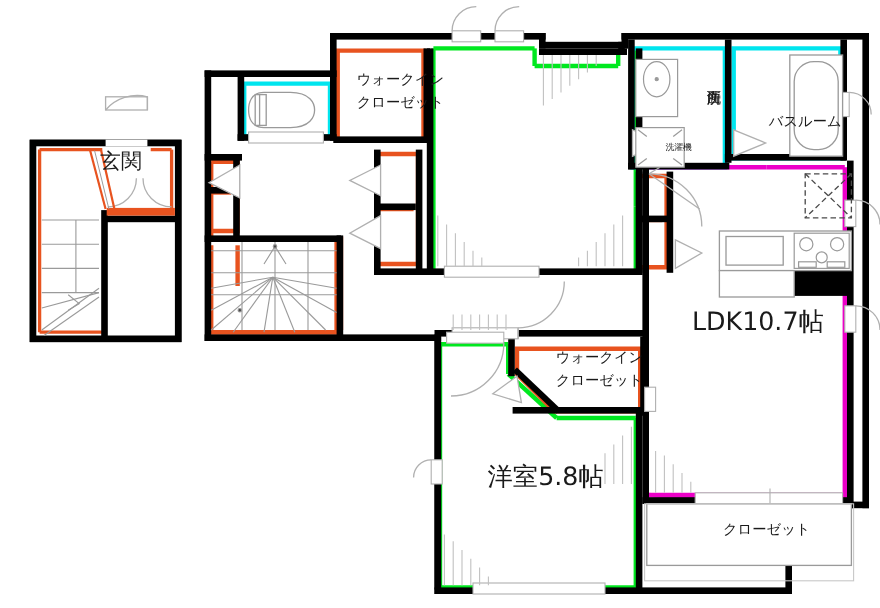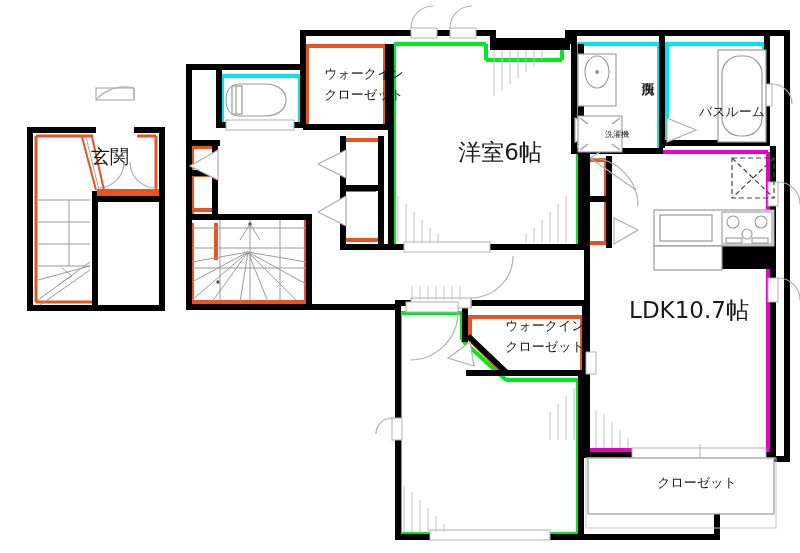--- a/index.html
+++ b/index.html
@@ -423,30 +423,30 @@
 
       <g>
         <rect x="588" y="458" width="186" height="56" fill="#ffffff" stroke="#9a9a9a" stroke-width="1.2"></rect>
         <rect x="586" y="458" width="190" height="70" fill="none" stroke="#c8c8c8" stroke-width="1"></rect>
       </g>
 
     </g>
 
   </svg>
 
-  <div class="room-label lbl-mid" style="left:92px; top:157px; transform:translate(-50%,-50%);">玄関</div>
+  <div class="room-label lbl-mid" style="left:92px; top:147px; transform:translate(-50%,-50%);">玄関</div>
 
   <div class="room-label lbl-small lbl-vert" style="left:630px; top:72px; transform:translate(-50%,0);">洗面所</div>
 
   <div class="room-label lbl-small" style="left:714px; top:88px; transform:translate(-50%,-50%);margin-top:24px;">バスルーム</div>
 
-  <div class="room-label lbl-big" style="left:482px; top:153px; transform:translate(-50%,-50%);">洋室6帖</div>
-
-
-  <div class="room-label lbl-big" style="left:671px; top:311px; transform:translate(-50%,-50%);text-align:right;">LDK10.7帖</div>
+
+  <div class="room-label lbl-big" style="left:478px; top:435px; transform:translate(-50%,-50%);">洋室5.8帖</div>
+
+  <div class="room-label lbl-big" style="left:671px; top:294px; transform:translate(-50%,-50%);text-align:right;">LDK10.7帖</div>
 
   <div class="room-label lbl-small" style="left:346px; top:74px; transform:translate(-50%,-50%);">ウォークイン</div>
   <div class="room-label lbl-small" style="left:346px; top:95px; transform:translate(-50%,-50%);">クローゼット</div>
 
   <div class="room-label lbl-small" style="left:527px; top:326px; transform:translate(-50%,-50%);">ウォークイン</div>
   <div class="room-label lbl-small" style="left:527px; top:347px; transform:translate(-50%,-50%);">クローゼット</div>
 
   <div class="room-label lbl-small" style="left:679px; top:483px; transform:translate(-50%,-50%);">クローゼット</div>
 
   <div class="room-label lbl-xtiny" style="left:599px; top:135px; transform:translate(-50%,-50%);">洗濯機</div>

